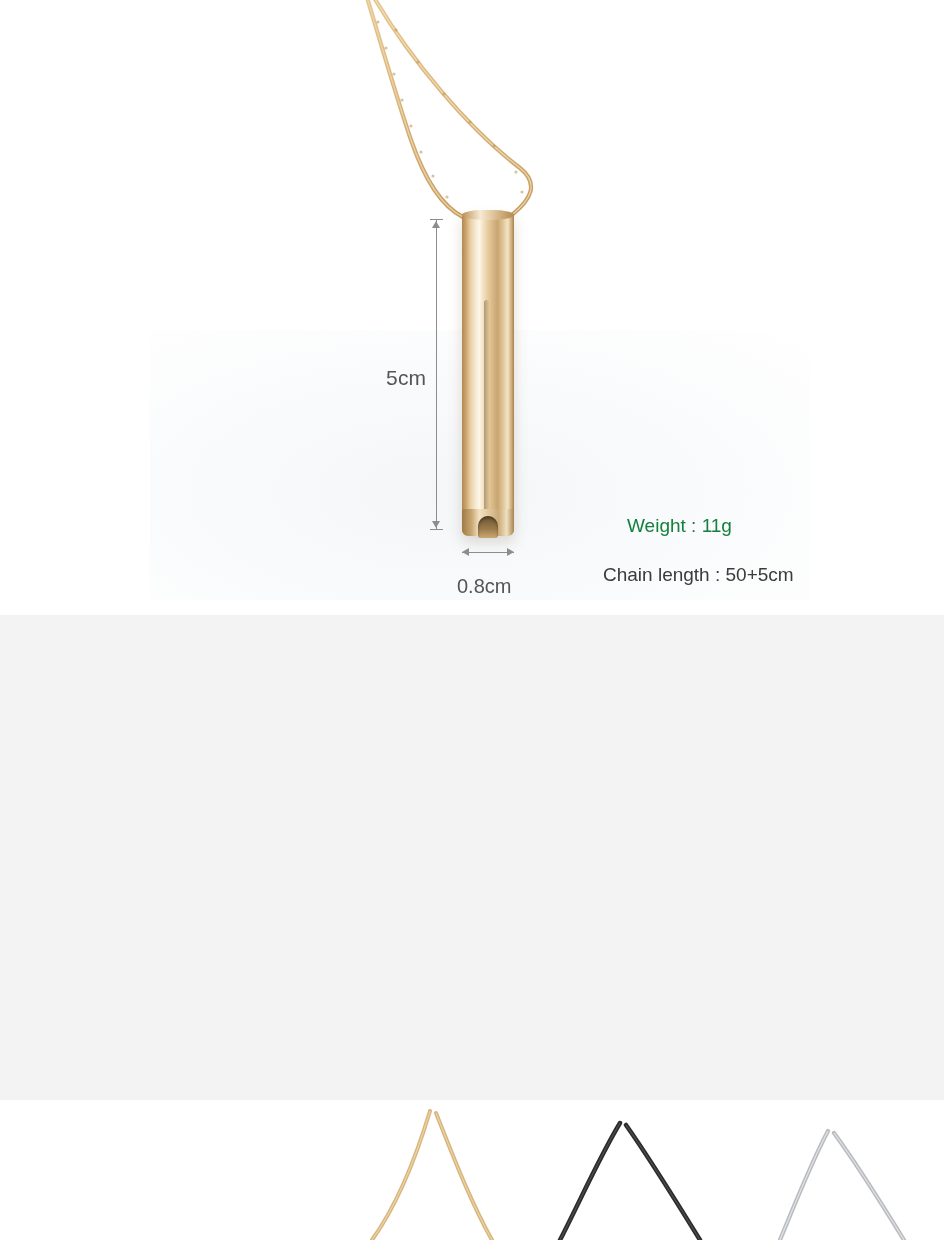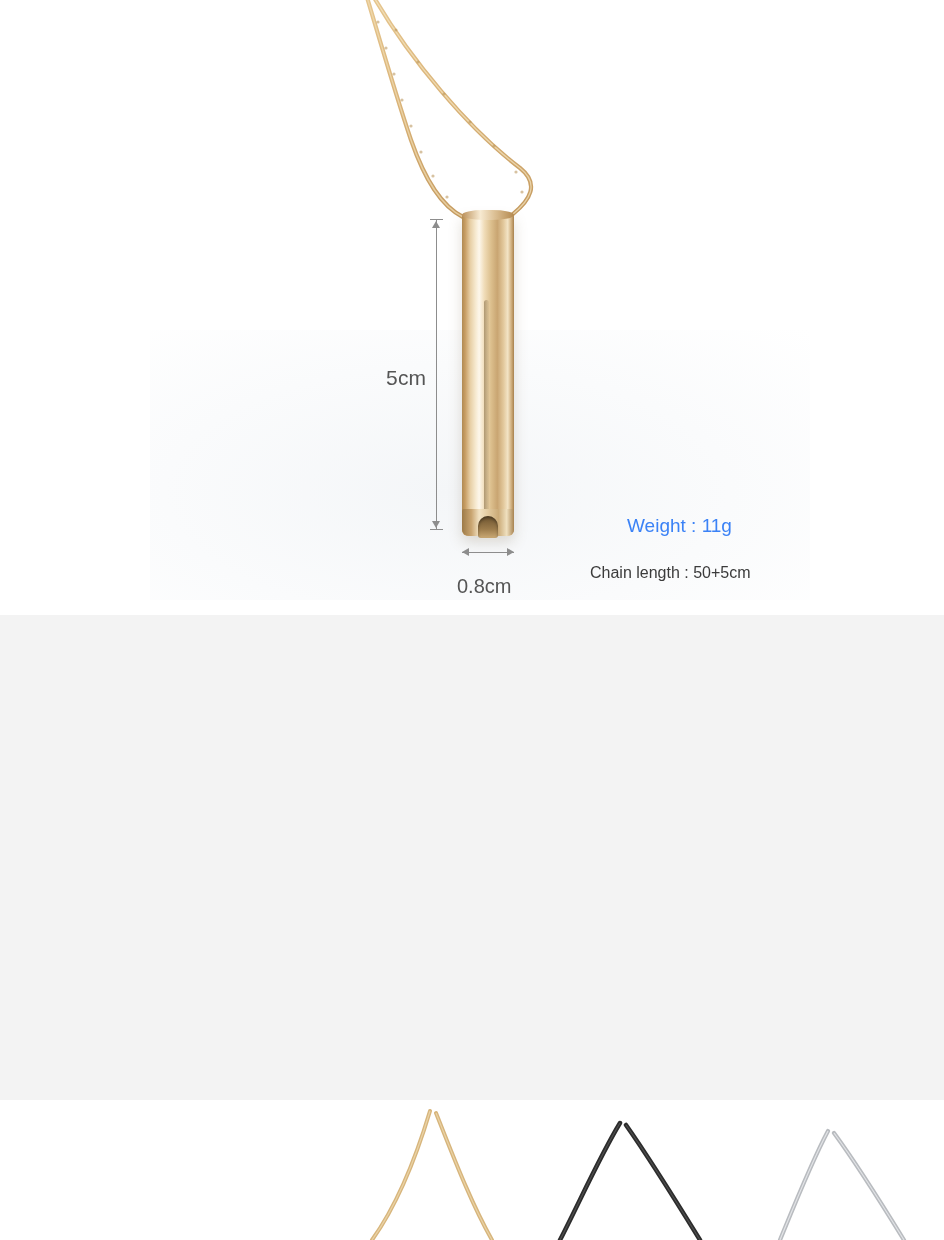--- a/index.html
+++ b/index.html
@@ -163,27 +163,27 @@
     top: 575px;
     font-size: 20px;
     color: #555555;
   }
 
   .spec-weight {
     position: absolute;
     left: 627px;
     top: 515px;
     font-size: 19px;
-    color: #3b82f6;
+    color: #15803d;
   }
   .spec-chain {
     position: absolute;
-    left: 590px;
+    left: 603px;
     top: 564px;
-    font-size: 16px;
+    font-size: 19px;
     color: #3b3b3b;
   }
 
   
   .info {
     position: relative;
     width: 944px;
     height: 485px;
     background: #f3f3f3;
     box-sizing: border-box;

